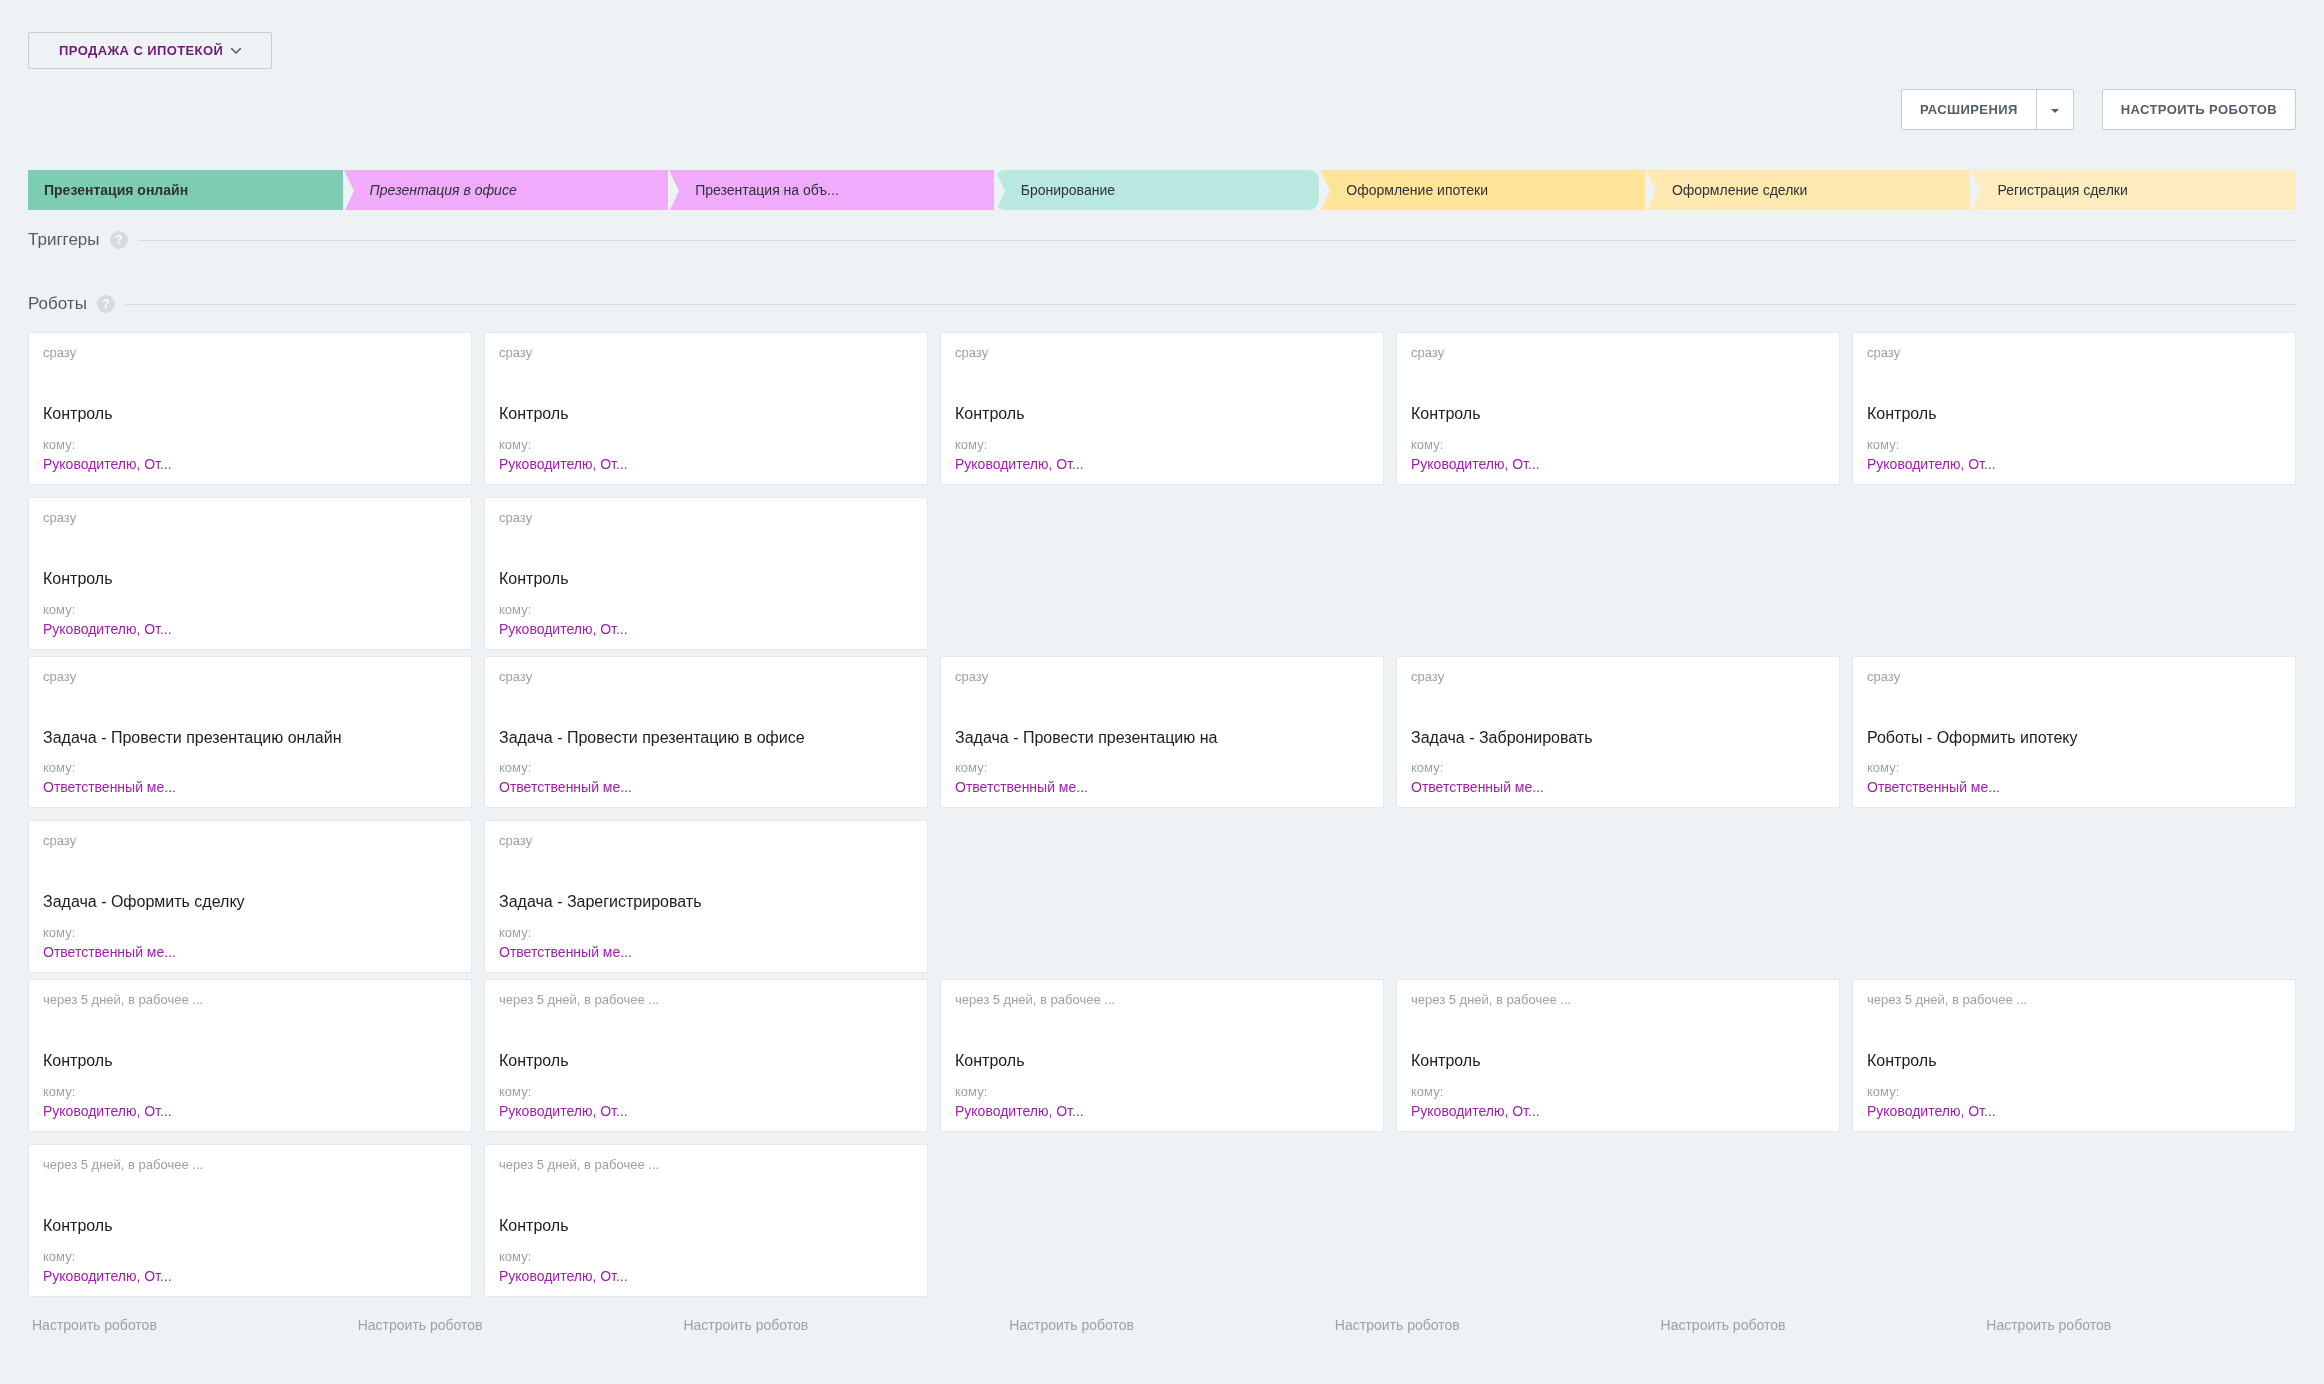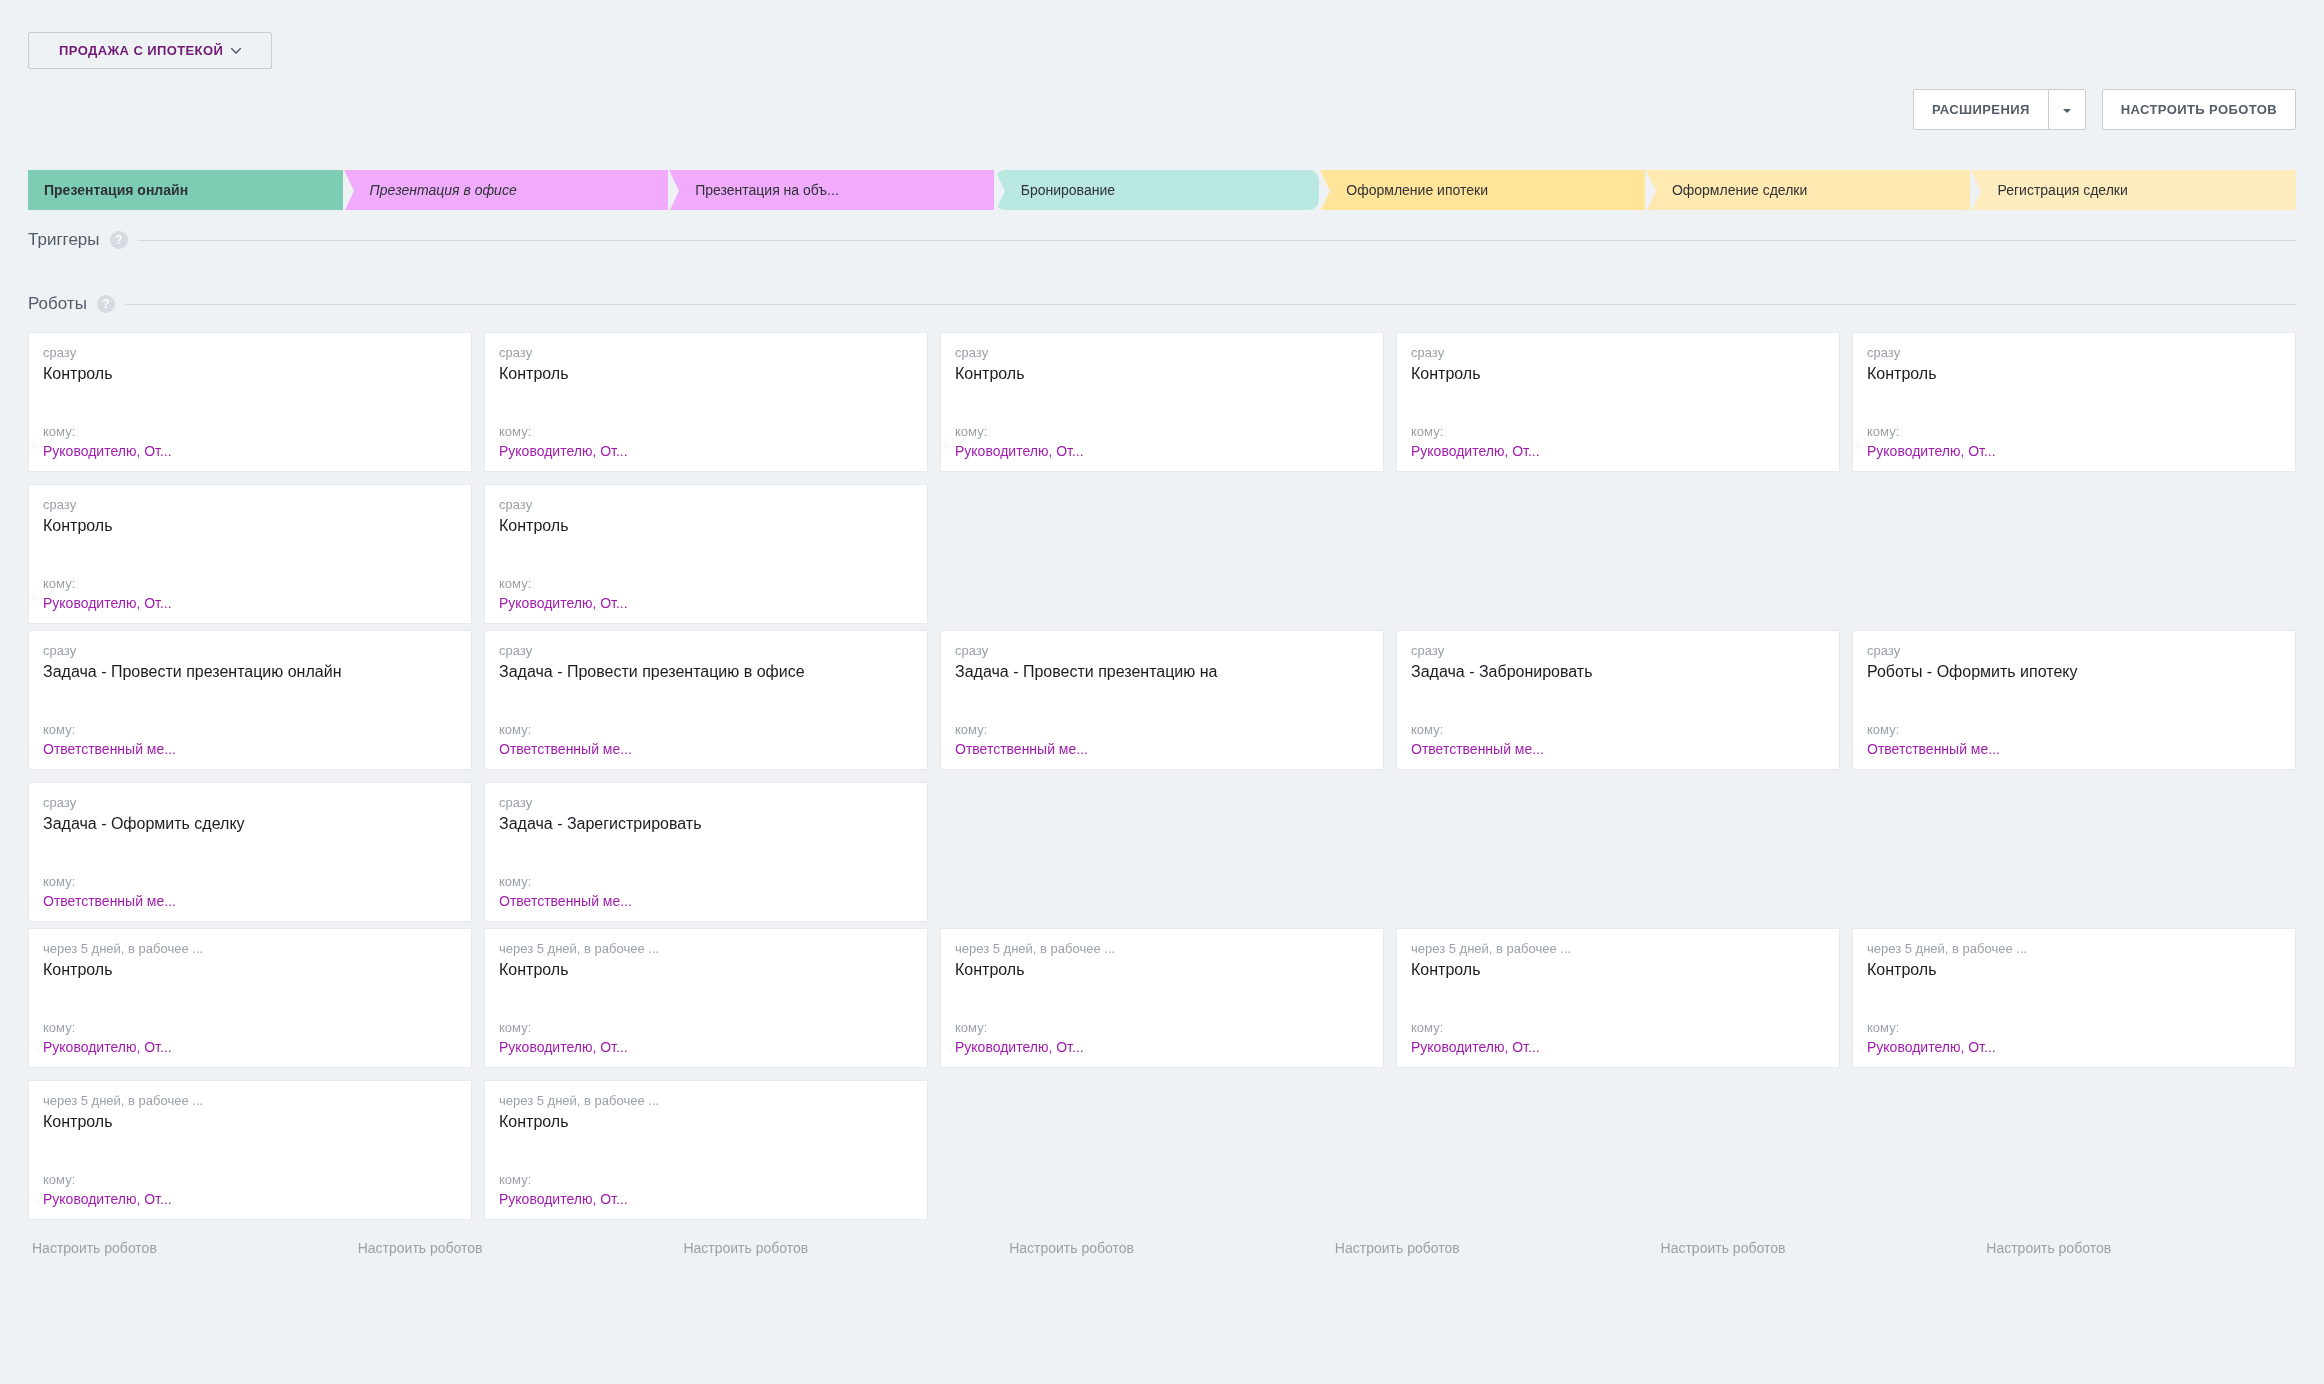--- a/index.html
+++ b/index.html
@@ -13,21 +13,21 @@
 .top-bar { padding: 32px 0 20px 0; }
 .dropdown-funnel {
   display: inline-flex; align-items: flex-end;
   border: 1px solid #c6cdd3; background: #eef2f4;
   padding: 10px 30px; font-size: 13px; font-weight: 600;
   color: #701a75; letter-spacing: 0.4px; cursor: pointer;
   border-radius: 2px;
 }
 .dropdown-funnel .chev { margin-left: 8px; width: 10px; height: 10px; display: inline-block; }
 .chev svg { display: block; }
-.actions-row { display: flex; justify-content: flex-end; gap: 16px; padding-bottom: 40px; }
+.actions-row { display: flex; justify-content: flex-end; gap: 28px; padding-bottom: 40px; }
 .btn {
   border: 1px solid #c6cdd3; background: #fff; color: #535c69;
   font-weight: 600; font-size: 13px; letter-spacing: 0.4px;
   padding: 12px 18px; cursor: pointer; border-radius: 2px;
   display: inline-flex; align-items: center;
 }
 .btn.split { padding: 0; }
 .btn.split .lbl { padding: 12px 18px; border-right: 1px solid #c6cdd3; }
 .btn.split .dd { padding: 12px 14px; }
 .stages { display: flex; gap: 1px; margin-bottom: 8px; justify-content: space-between; }
@@ -81,21 +81,21 @@
   gap: 12px;
   margin-top: 6px;
 }
 .robot-card {
   background: #fff; border: 1px solid #e5e9ec; border-radius: 2px;
   padding: 12px 14px; cursor: pointer; min-height: 140px;
   display: flex; flex-direction: column;
 }
 .robot-card .timing { color: #9aa1a9; font-size: 13px; margin-bottom: 4px; white-space: nowrap; overflow: hidden; text-overflow: ellipsis;}
 .robot-card .title { color: #1a1d21; font-size: 16px; line-height: 1.3; margin-bottom: auto;
-  display: -webkit-box; -webkit-line-clamp: 2; -webkit-box-orient: vertical; overflow: hidden;}
+  display: -webkit-box; -webkit-line-clamp: 2; -webkit-box-orient: vertical; overflow: hidden; margin-top: 40px;}
 .robot-card .to-label { color:#9aa1a9; font-size:13px; margin-top:12px; }
 .robot-card .to-value { color:#a21caf; font-size:14px; white-space: nowrap; overflow: hidden; text-overflow: ellipsis; margin-top:4px;}
 .config-links {
   display: grid; grid-template-columns: repeat(7, 1fr);
   gap: 12px; margin-top: 18px;
 }
 .config-link { color:#9aa1a9; font-size: 14px; cursor: pointer; padding: 2px 4px;}
 </style>
 </head>
 <body>

